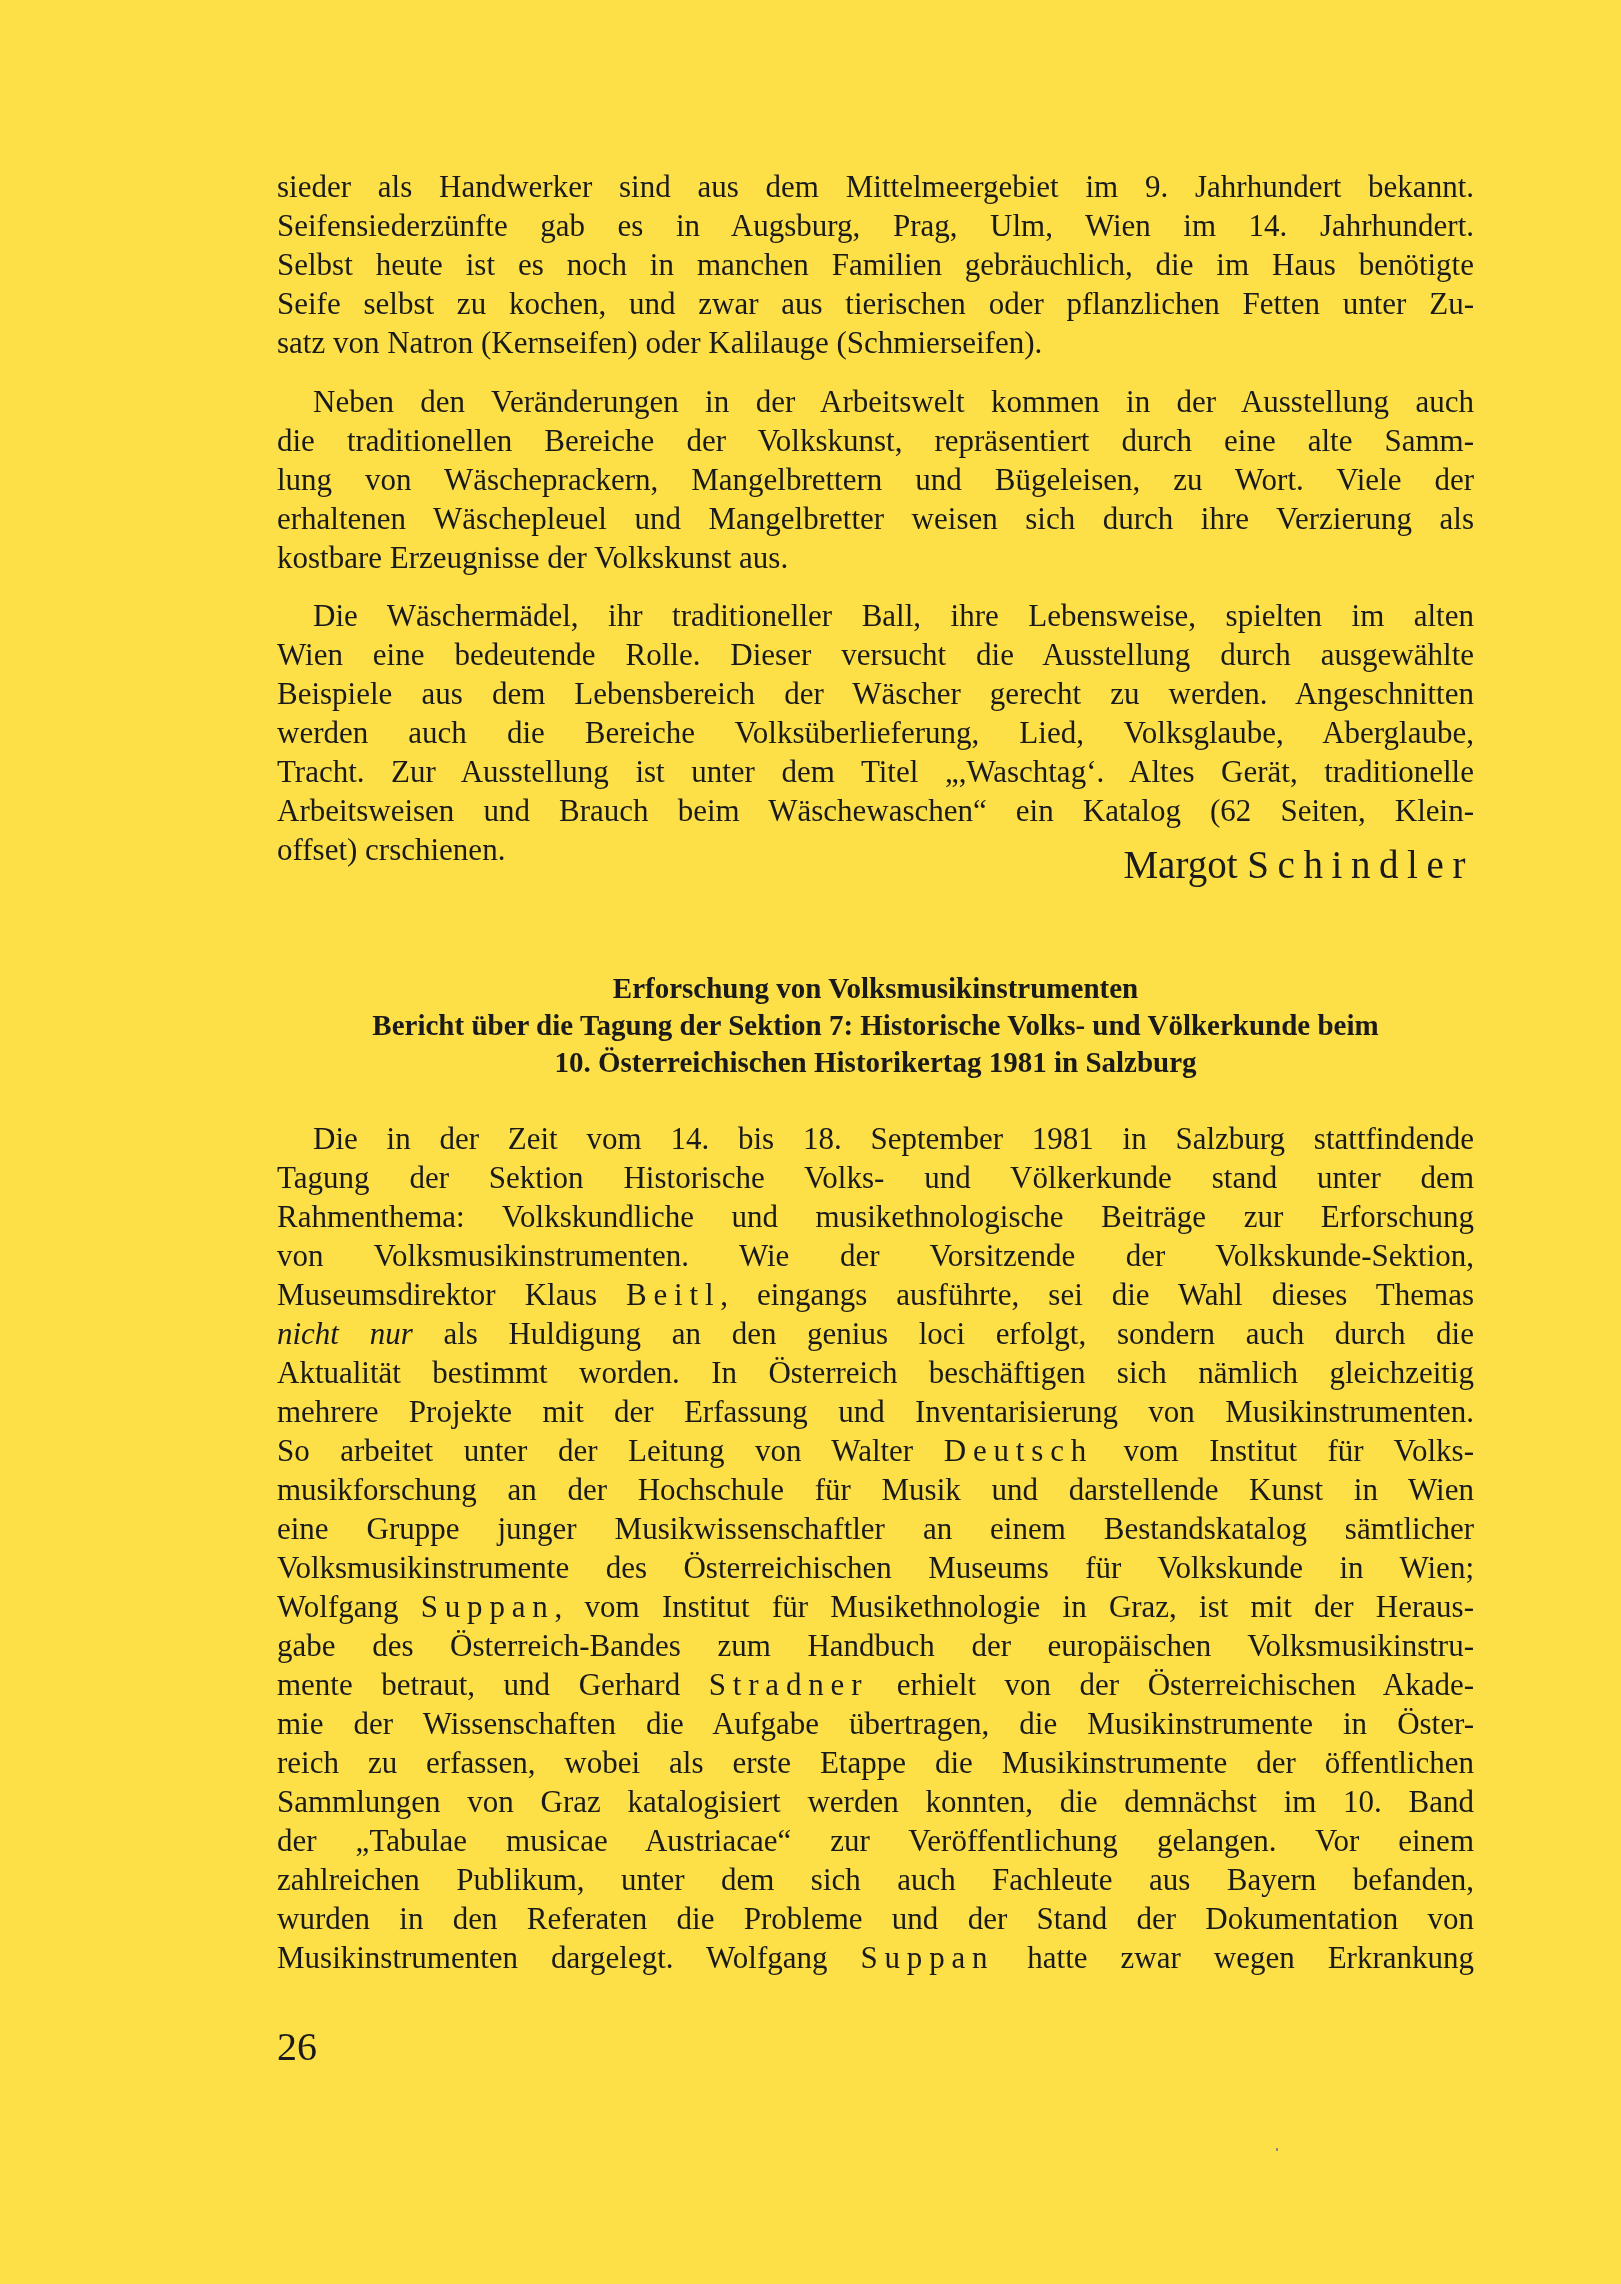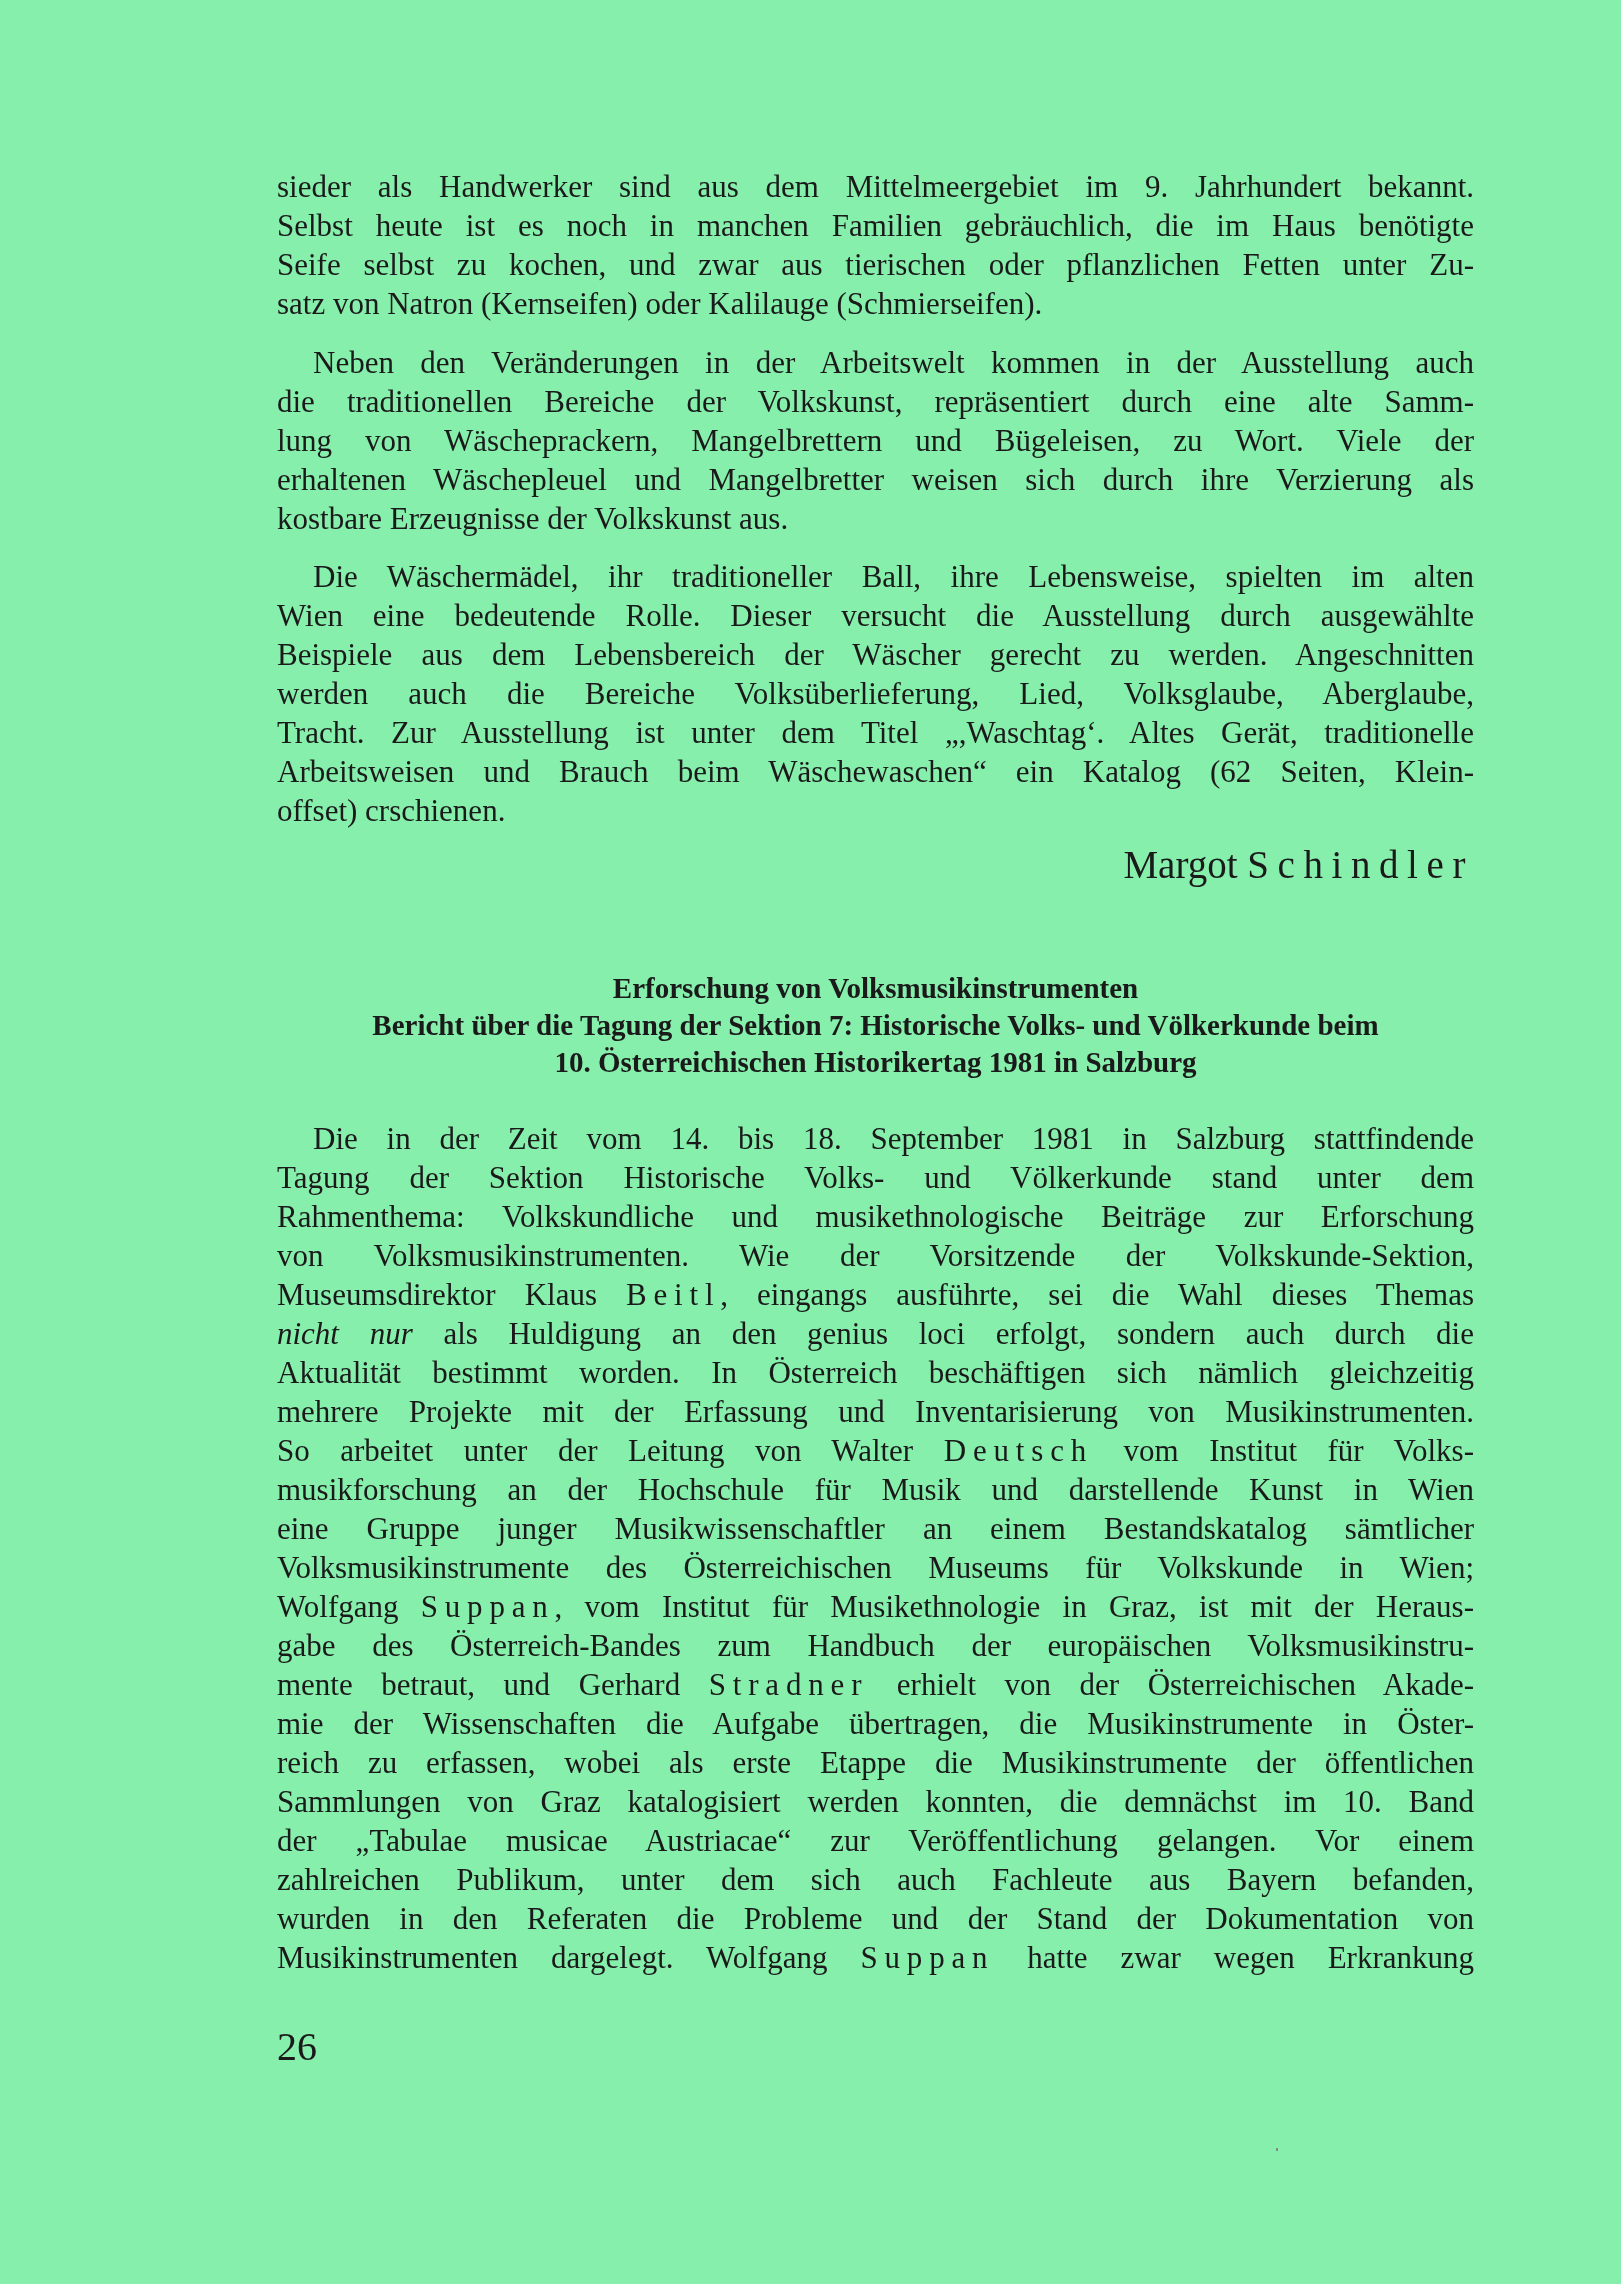--- a/index.html
+++ b/index.html
@@ -1,21 +1,21 @@
 <!DOCTYPE html>
 <html style="font-size:13px"><head>
 <meta charset="utf-8">
 <style>
   html, body { margin: 0; padding: 0; background: #ffffff; }
   body {
     width: 1622px; height: 2284px; position: relative; overflow: hidden;
     font-family: "Liberation Serif", "DejaVu Serif", serif;
     color: #1a1a1a;
   }
-  .page { position: absolute; left: 0; top: 0; width: 1622px; height: 2284px; background: #86efac; }
+  .page { position: absolute; left: 0; top: 0; width: 1622px; height: 2284px; background: #fde047; }
   .col { position: absolute; left: 277px; width: 1197px; }
   .line {
     display: block; height: 39px; line-height: 39px; font-size: 31px;
     white-space: nowrap; text-align: justify; text-align-last: justify;
     letter-spacing: 0; word-spacing: 0;
   }
   .line.last { text-align-last: left; }
   .indent { padding-left: 36px; }
   .para { margin-bottom: 19.5px; }
   .sig { position: absolute; left: 277px; width: 1197px; text-align: right; font-size: 39px; line-height: 39px; }
@@ -27,20 +27,21 @@
   em { font-style: italic; margin-top: 28px; }
 </style>
 </head>
 <body>
 
 <div class="page">
 
   <div class="col" style="top:167px;">
     <div class="para" id="p0">
         <div class="line">sieder als Handwerker sind aus dem Mittelmeergebiet im 9. Jahrhundert bekannt.</div>
+        <div class="line">Seifensiederzünfte gab es in Augsburg, Prag, Ulm, Wien im 14. Jahrhundert.</div>
         <div class="line">Selbst heute ist es noch in manchen Familien gebräuchlich, die im Haus benötigte</div>
         <div class="line">Seife selbst zu kochen, und zwar aus tierischen oder pflanzlichen Fetten unter Zu-</div>
         <div class="line last">satz von Natron (Kernseifen) oder Kalilauge (Schmierseifen).</div>
       </div>
     <div class="para" id="p1">
         <div class="line indent">Neben den Veränderungen in der Arbeitswelt kommen in der Ausstellung auch</div>
         <div class="line">die traditionellen Bereiche der Volkskunst, repräsentiert durch eine alte Samm-</div>
         <div class="line">lung von Wäscheprackern, Mangelbrettern und Bügeleisen, zu Wort. Viele der</div>
         <div class="line">erhaltenen Wäschepleuel und Mangelbretter weisen sich durch ihre Verzierung als</div>
         <div class="line last">kostbare Erzeugnisse der Volkskunst aus.</div>

